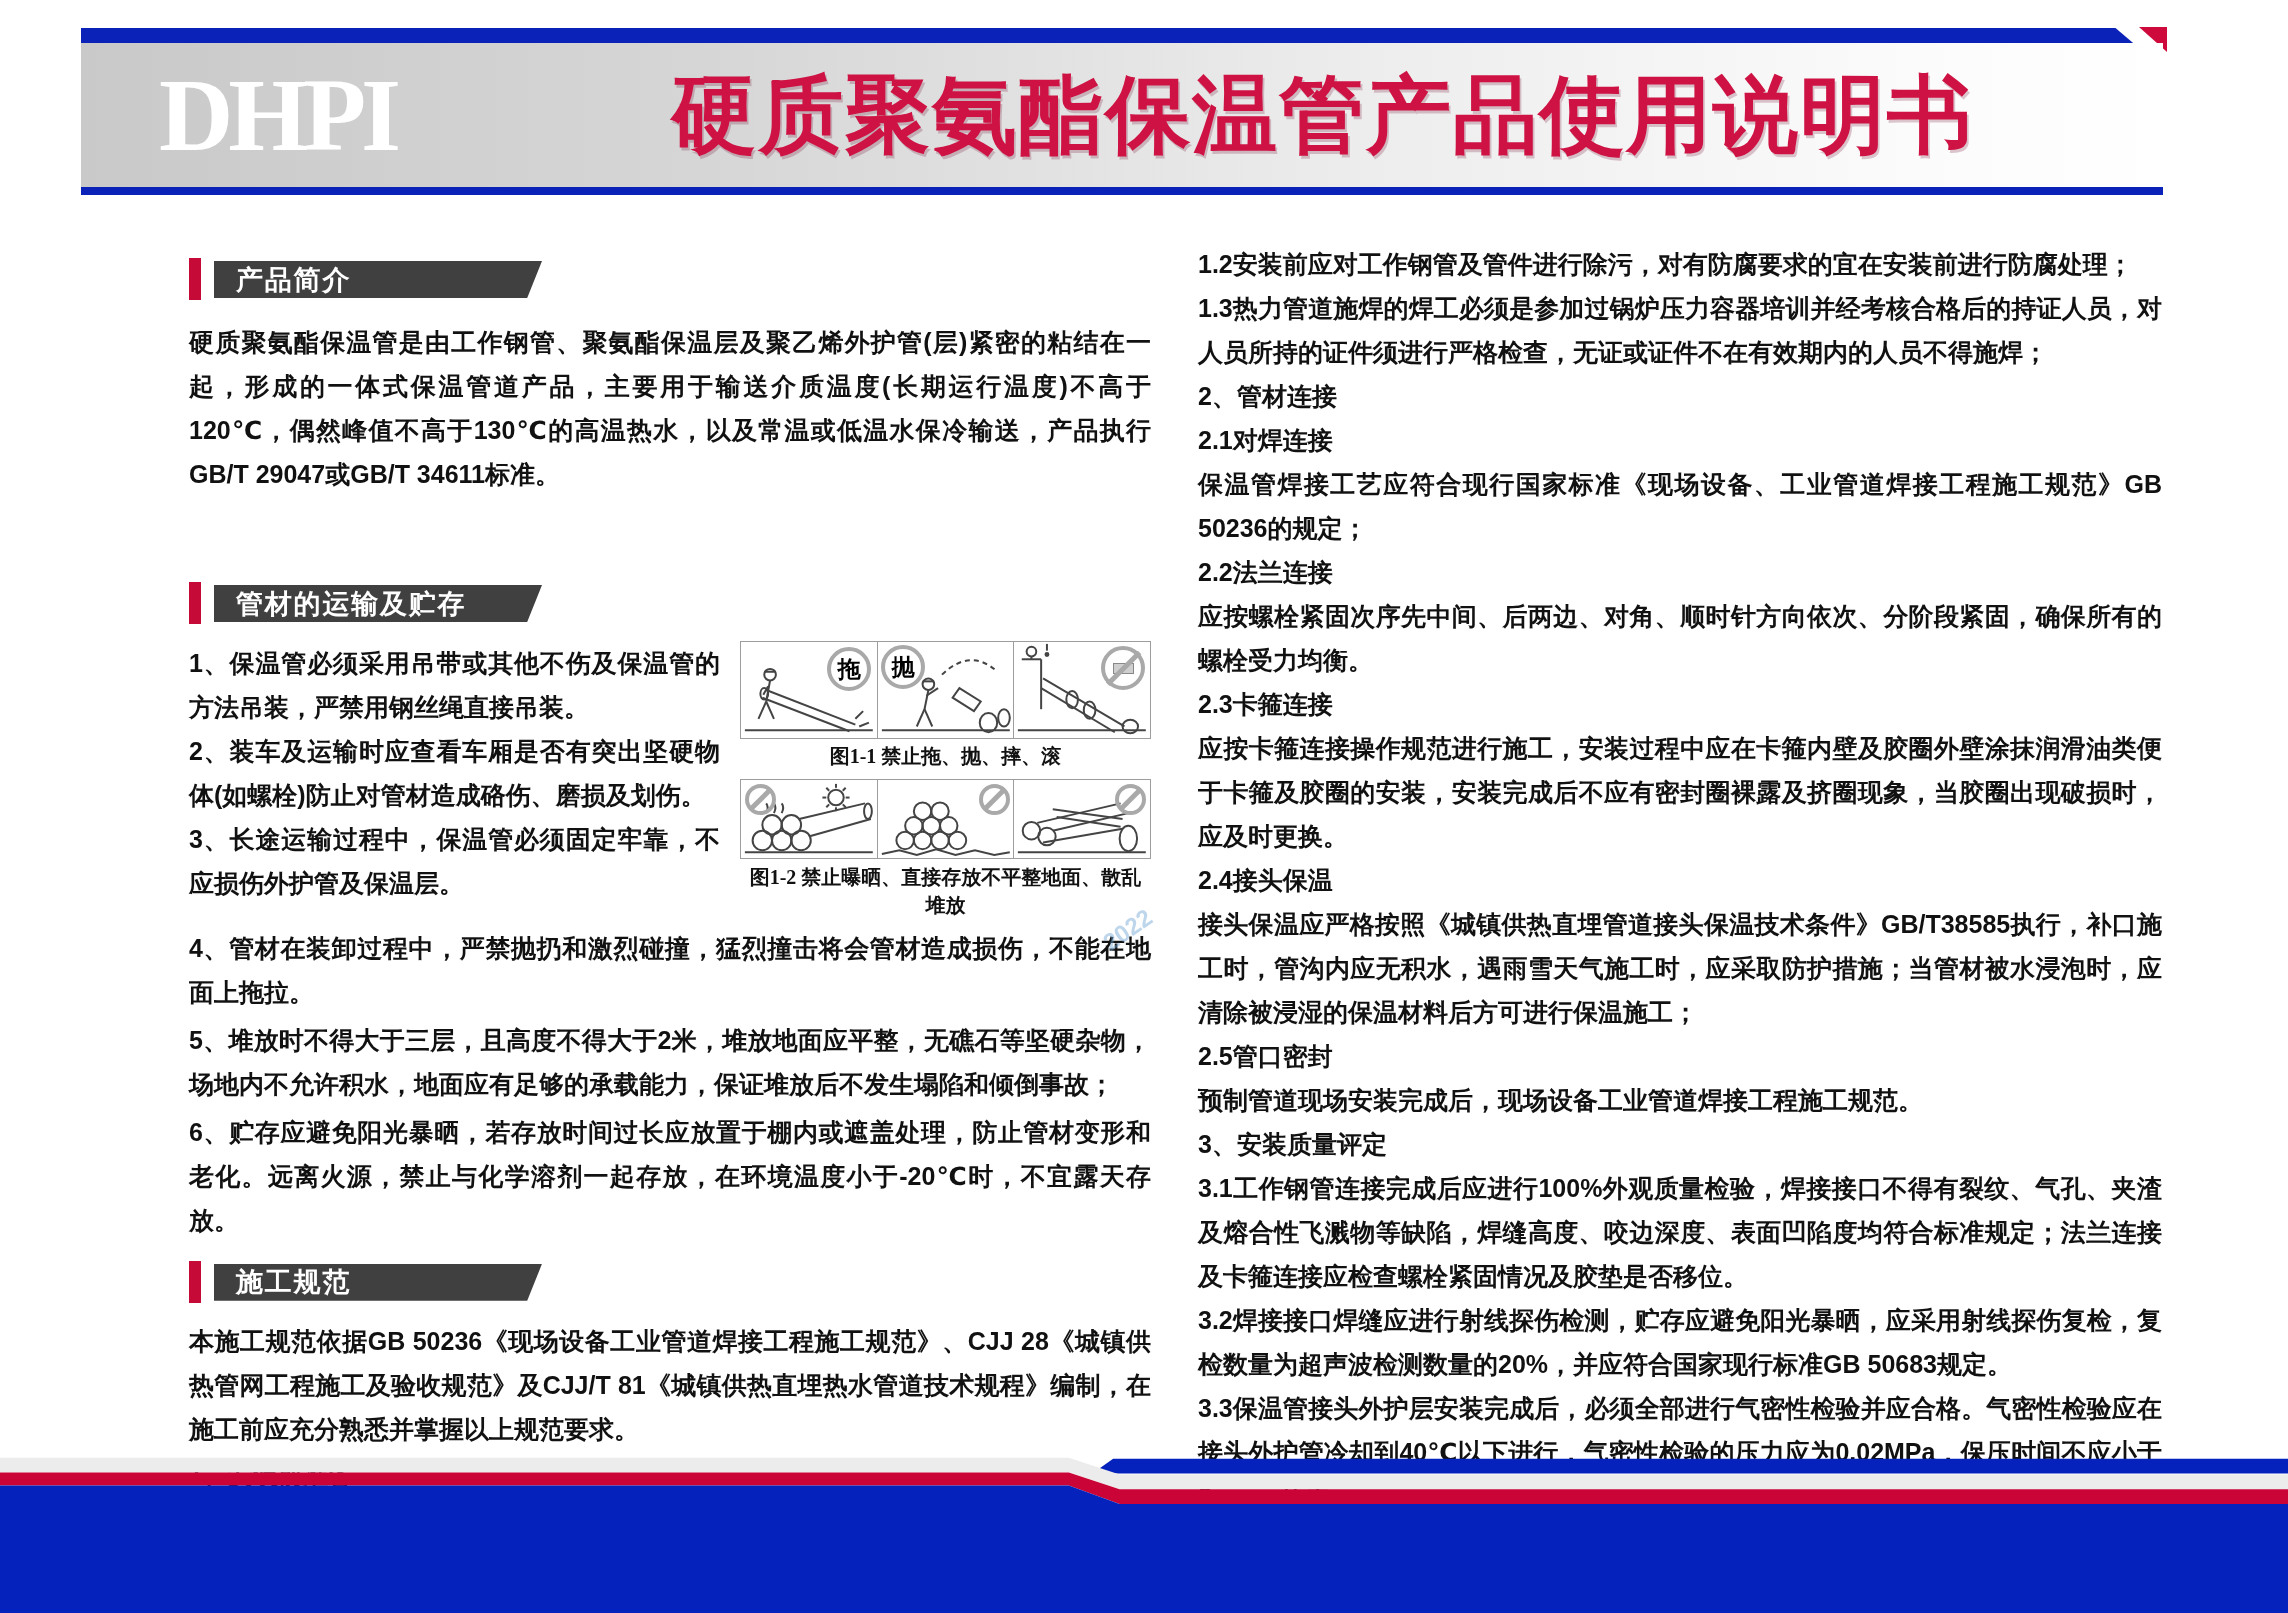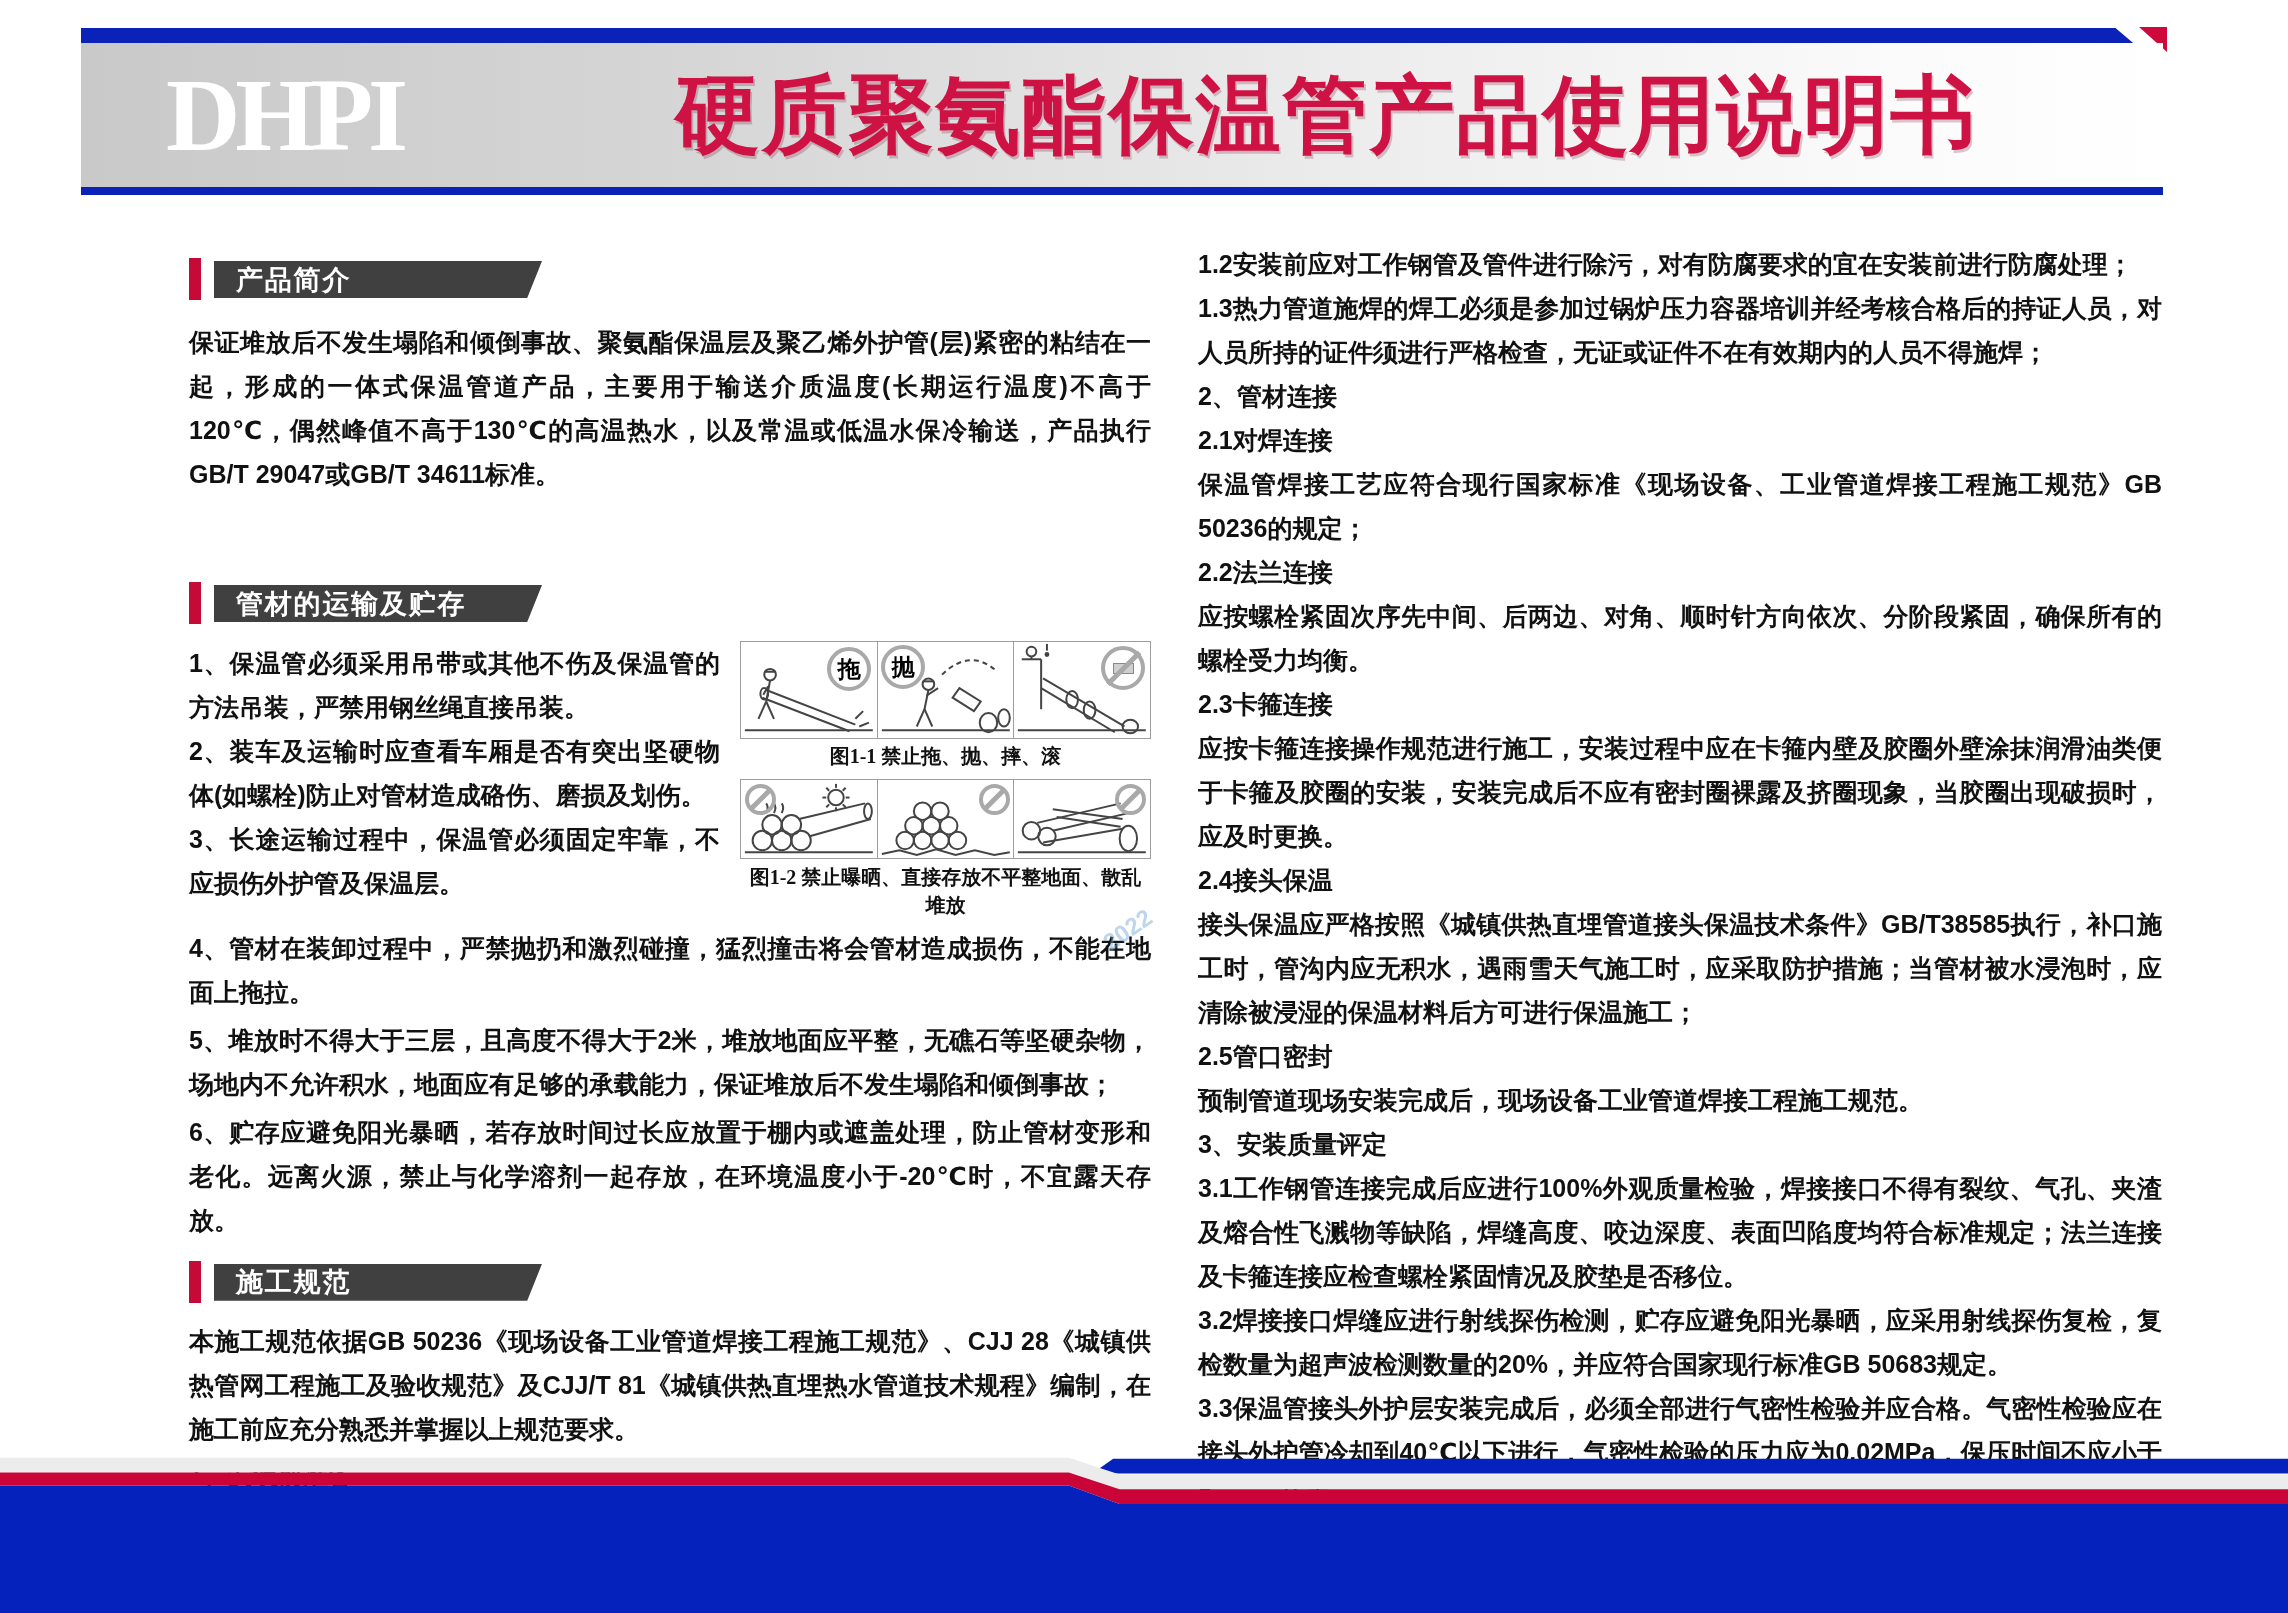--- a/index.html
+++ b/index.html
@@ -8,22 +8,22 @@
 
   
   .hdr-topbar{position:absolute;left:81px;top:28px;width:2053px;height:15.7px;background:#0a22b8;
               clip-path:polygon(0 0,calc(100% - 18.5px) 0,100% 100%,0 100%);}
   .hdr-tri{position:absolute;left:2139px;top:27px;width:28px;height:25px;background:#ce0a3c;
            clip-path:polygon(0 0,100% 0,100% 100%);}
   .hdr-band{position:absolute;left:81px;top:43px;width:2082px;height:144px;
             background:linear-gradient(90deg,#c9c9c9 0%,#d6d6d6 30%,#ededed 62%,#fbfbfb 88%,#ffffff 100%);
             display:flex;align-items:center;}
   .hdr-bottombar{position:absolute;left:81px;top:187px;width:2082px;height:8.3px;background:#0a22b8;}
-  .logo{width:434px;padding-left:57px;font-family:"Liberation Serif","DejaVu Serif",serif;
-        font-weight:700;font-size:103px;color:#ffffff;letter-spacing:-0.05em;line-height:1;margin-left:28px;}
+  .logo{width:434px;padding-left:78px;font-family:"Liberation Serif","DejaVu Serif",serif;
+        font-weight:700;font-size:103px;color:#ffffff;letter-spacing:-0.05em;line-height:1;}
   .doc-title{flex:1;text-align:center;font-size:85px;font-weight:800;color:#ce1243;
              letter-spacing:1.8px;padding-right:111px;text-shadow:1.8px 2.8px 0 rgba(110,0,35,.22);}
 
   
   .col{position:absolute;font-size:25px;line-height:44px;text-align:justify;font-weight:600;}
   .col-left{left:189px;top:261px;width:962px;}
   .col-right{left:1198px;top:242px;width:964px;}
   .tline{margin:0;}
   .items-full .tline{margin-bottom:3.7px;}
 
@@ -82,21 +82,21 @@
   <div class="hdr-bottombar"></div>
 
   <div class="col col-left">
 
     <div class="sec-banner">
       <span class="sec-redbar"></span>
       <div class="sec-blue">
         <span>产品简介</span>
       </div>
     </div>
-    <p class="tline p1">保证堆放后不发生塌陷和倾倒事故、聚氨酯保温层及聚乙烯外护管(层)紧密的粘结在一起，形成的一体式保温管道产品，主要用于输送介质温度(长期运行温度)不高于120℃，偶然峰值不高于130℃的高温热水，以及常温或低温水保冷输送，产品执行GB/T 29047或GB/T 34611标准。</p>
+    <p class="tline p1">硬质聚氨酯保温管是由工作钢管、聚氨酯保温层及聚乙烯外护管(层)紧密的粘结在一起，形成的一体式保温管道产品，主要用于输送介质温度(长期运行温度)不高于120℃，偶然峰值不高于130℃的高温热水，以及常温或低温水保冷输送，产品执行GB/T 29047或GB/T 34611标准。</p>
 
     <div class="sec-banner banner-2">
       <span class="sec-redbar"></span>
       <div class="sec-blue">
         <span>管材的运输及贮存</span>
       </div>
     </div>
 
     <div class="sec2-row">
       <div class="items-side">

